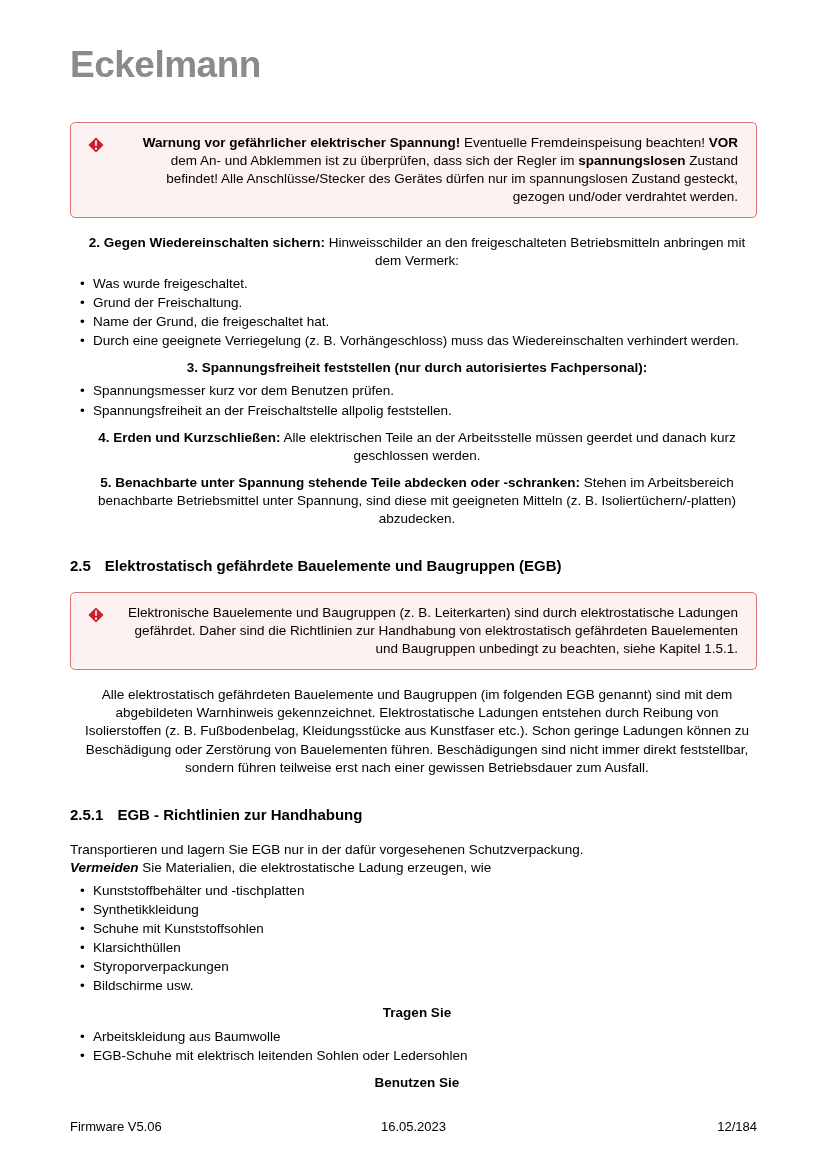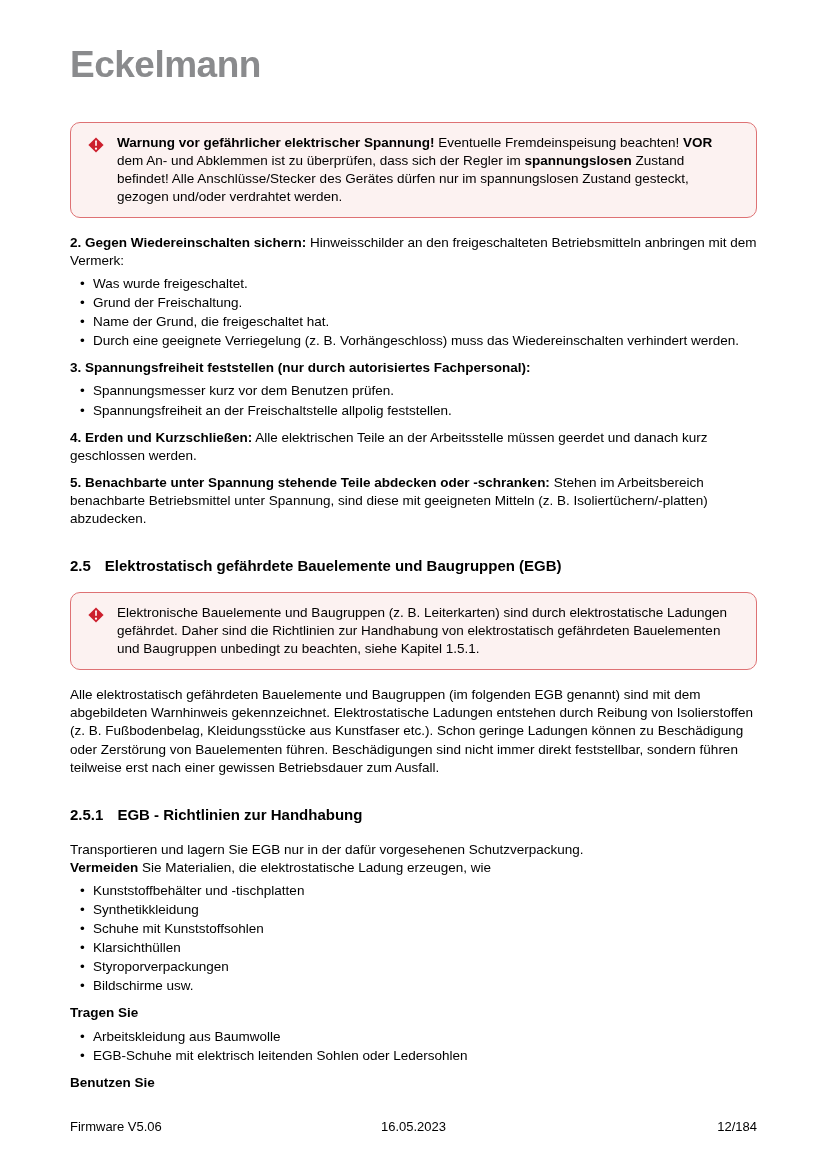--- a/index.html
+++ b/index.html
@@ -18,34 +18,35 @@
     font-size:37px;
     font-weight:bold;
     color:var(--logo_gray, #8a8a8a);
     letter-spacing:-0.5px;
     margin:0 0 32px 0;
   }
   .warnbox {
     position:relative;
     border:1px solid var(--warning_border, #de7676);
     background:var(--warning_bg, #fcf2f1);
-    border-radius:10px;
+    border-radius:5px;
     padding:11px 18px 11px 46px;
     margin:0 0 16px 0;
+    text-align:right;
   }
   .warnicon {
     position:absolute;
     left:17px;
     top:14px;
     width:16px;
     height:16px;
     display:inline-block;
   }
   .warnicon svg { display:block; width:16px; height:16px; }
-  p.para { margin:9px 0 3px 0; }
+  p.para { margin:9px 0 3px 7px;text-align:center; }
   .bold { font-weight:bold; }
   ul { list-style:none; margin:5px 0 9px 0; padding:0 0 0 10px; }
   ul li { position:relative; padding-left:13px; margin:0 0 1px 0; }
   ul li::before { content:"\2022"; position:absolute; left:0; top:0; }
   h2 {
     font-size:15px;
     font-weight:bold;
     margin:28px 0 16px 0;
     display:flex;
   }
@@ -117,21 +118,21 @@
   </div>
 
   <p class="para">Alle elektrostatisch gefährdeten Bauelemente und Baugruppen (im folgenden EGB genannt) sind mit dem abgebildeten Warnhinweis gekennzeichnet. Elektrostatische Ladungen entstehen durch Reibung von Isolierstoffen (z. B. Fußbodenbelag, Kleidungsstücke aus Kunstfaser etc.). Schon geringe Ladungen können zu Beschädigung oder Zerstörung von Bauelementen führen. Beschädigungen sind nicht immer direkt feststellbar, sondern führen teilweise erst nach einer gewissen Betriebsdauer zum Ausfall.</p>
 
   <h2>
     <span class="hnum">2.5.1</span>
     <span>EGB - Richtlinien zur Handhabung</span>
   </h2>
 
   <p>Transportieren und lagern Sie EGB nur in der dafür vorgesehenen Schutzverpackung.</p>
-  <p><span style="font-weight: bold;">Vermeiden</span><span> Sie Materialien, die elektrostatische Ladung erzeugen, wie</span></p>
+  <p><span style="font-weight: bold; font-style: italic;">Vermeiden</span><span> Sie Materialien, die elektrostatische Ladung erzeugen, wie</span></p>
   <ul>
       <li>Kunststoffbehälter und -tischplatten</li>
       <li>Synthetikkleidung</li>
       <li>Schuhe mit Kunststoffsohlen</li>
       <li>Klarsichthüllen</li>
       <li>Styroporverpackungen</li>
       <li>Bildschirme usw.</li>
     </ul>
 
   <p class="para bold">Tragen Sie</p>

